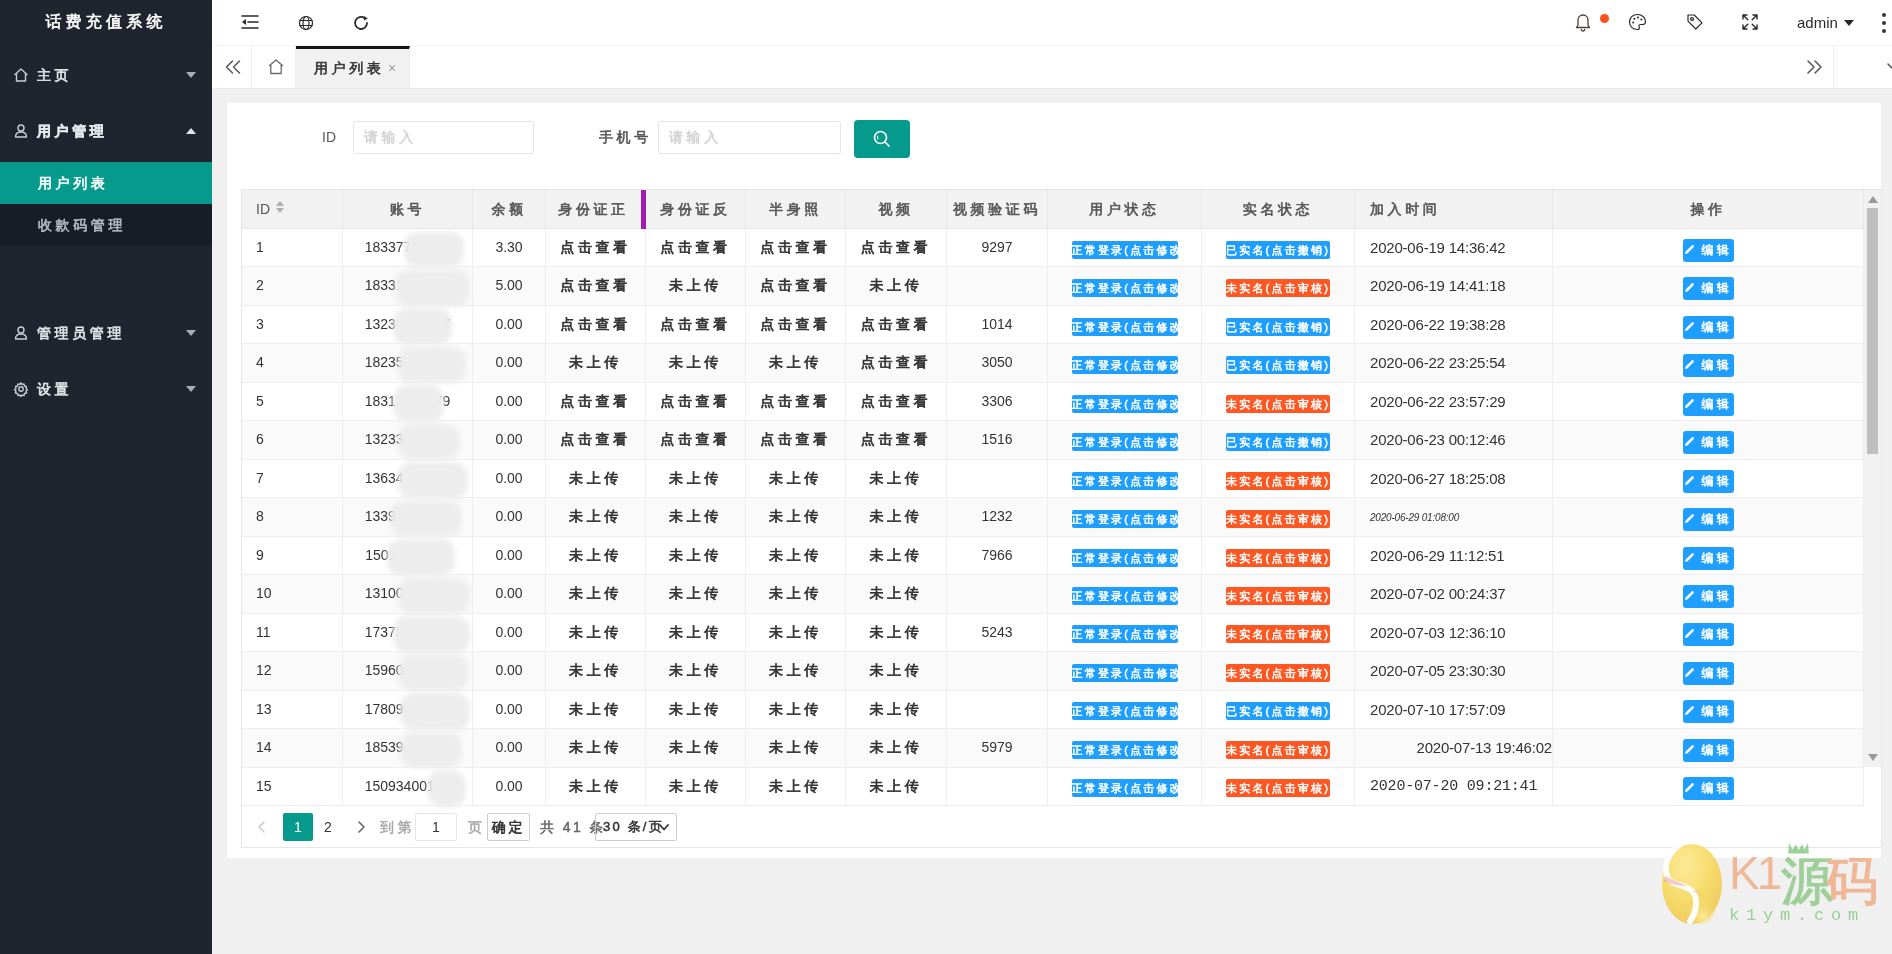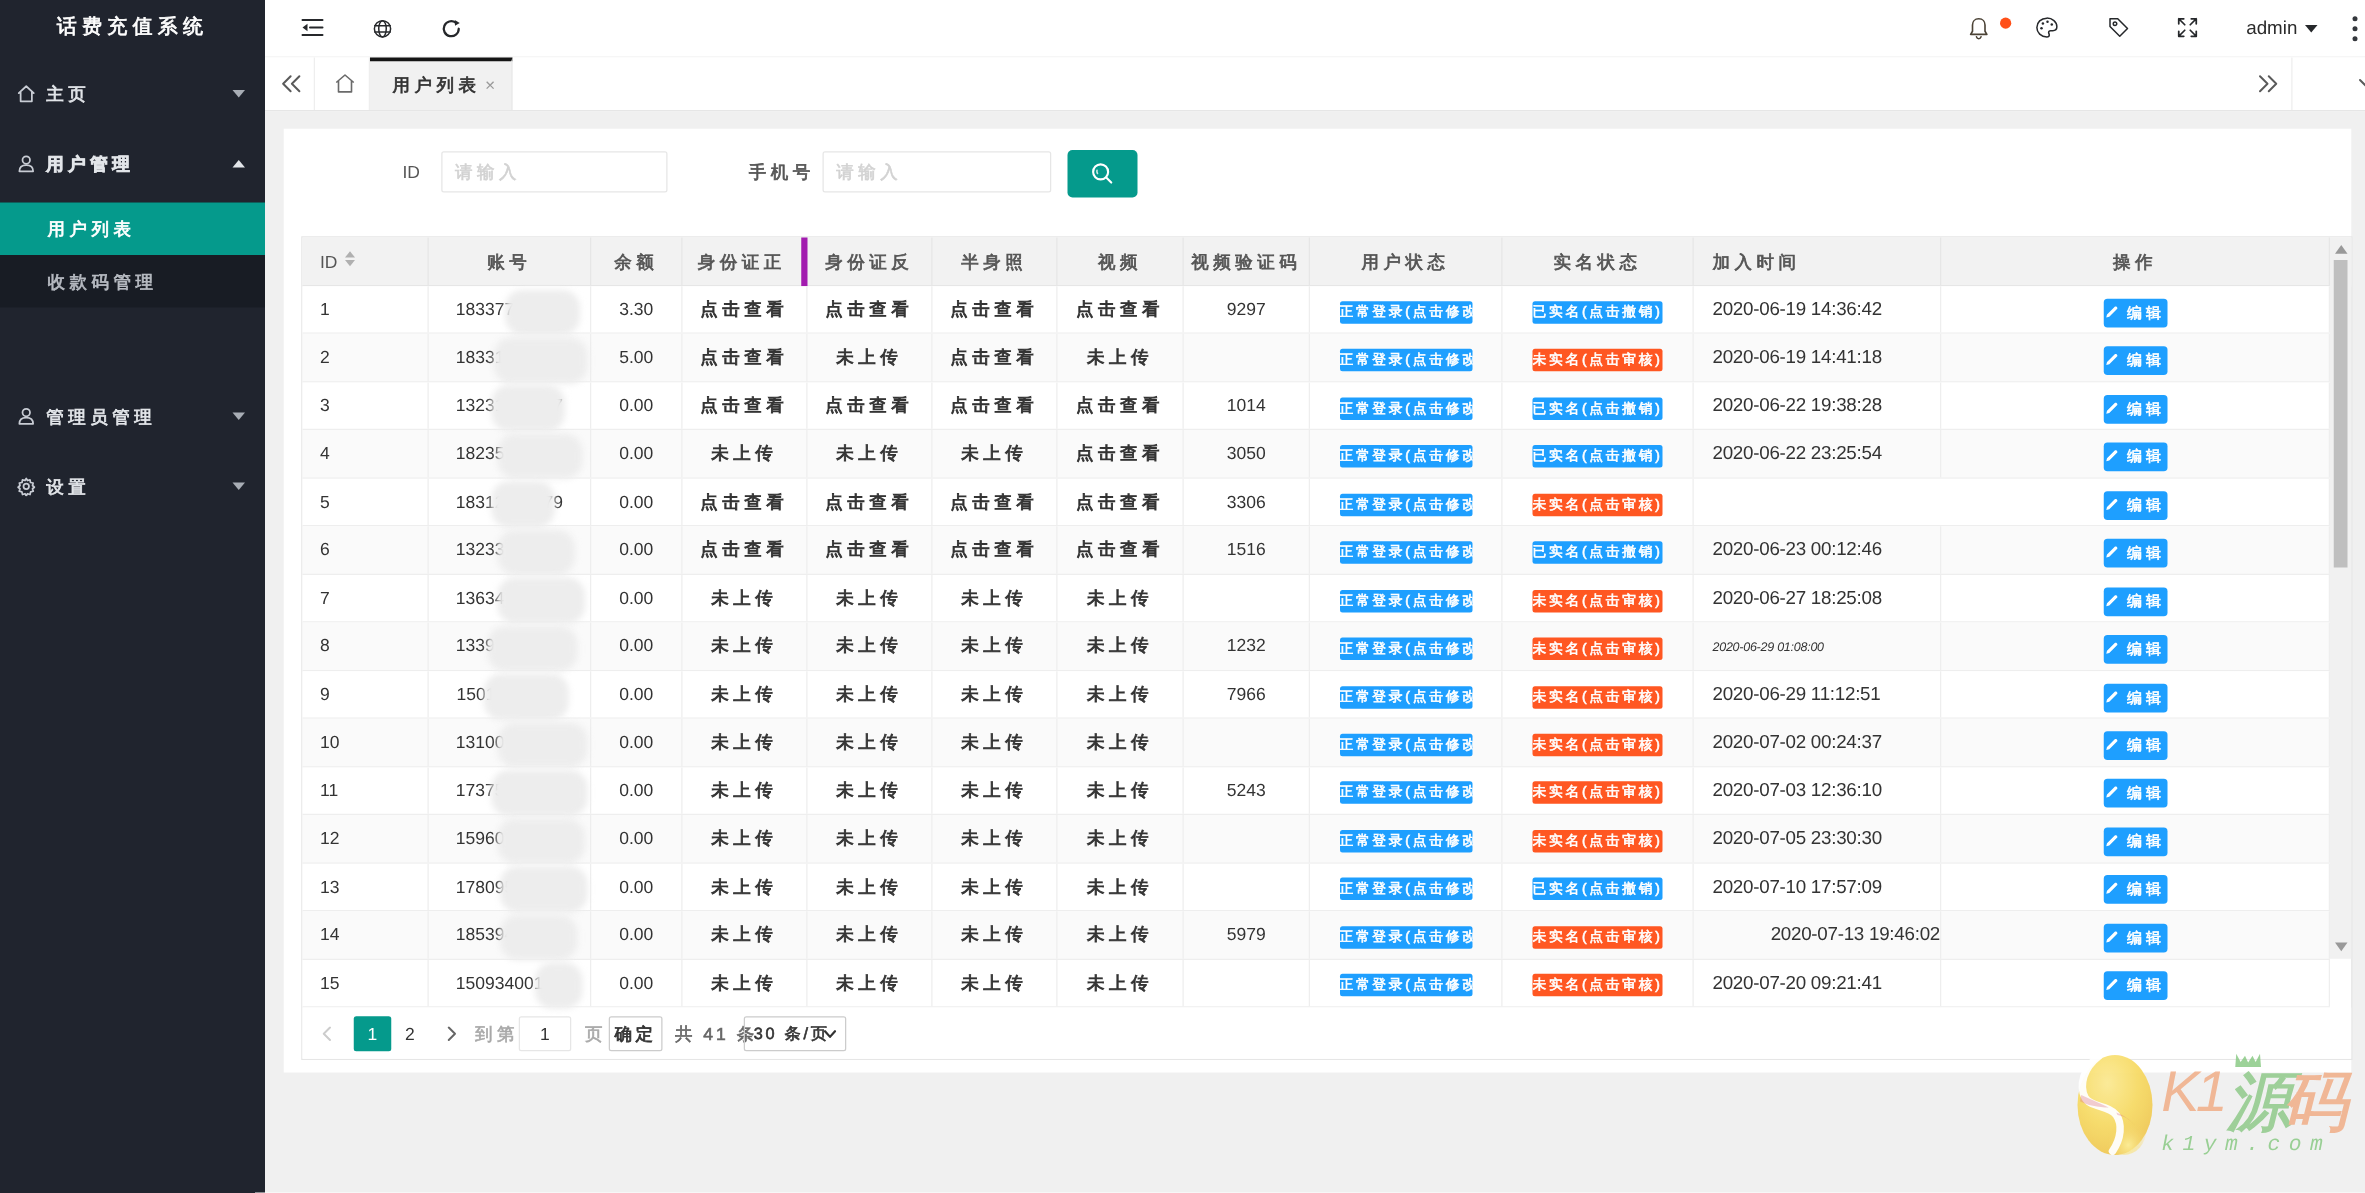--- a/index.html
+++ b/index.html
@@ -230,20 +230,21 @@
 <div class="abs" style="left:0px;top:0;width:101px;height:37.47px;line-height:37.47px;font-size:14px;color:#333;text-align:left;padding-left:14px;border-right:1px solid #eee;box-sizing:border-box;overflow:hidden;">5</div>
 <div class="abs" style="left:101px;top:0;width:130px;height:37.47px;line-height:37.47px;font-size:14px;color:#333;text-align:center;border-right:1px solid #eee;box-sizing:border-box;overflow:hidden;">18312345679</div>
 <div class="abs" style="left:231px;top:0;width:73px;height:37.47px;line-height:37.47px;font-size:14px;color:#333;text-align:center;border-right:1px solid #eee;box-sizing:border-box;overflow:hidden;">0.00</div>
 <div class="abs" style="left:304px;top:0;width:100px;height:37.47px;line-height:37.47px;font-size:14px;color:#333;text-align:center;border-right:1px solid #eee;box-sizing:border-box;overflow:hidden;"><span style="letter-spacing:3.6px;-webkit-text-stroke:0.7px #333;">点击查看</span></div>
 <div class="abs" style="left:404px;top:0;width:100px;height:37.47px;line-height:37.47px;font-size:14px;color:#333;text-align:center;border-right:1px solid #eee;box-sizing:border-box;overflow:hidden;"><span style="letter-spacing:3.6px;-webkit-text-stroke:0.7px #333;">点击查看</span></div>
 <div class="abs" style="left:504px;top:0;width:100px;height:37.47px;line-height:37.47px;font-size:14px;color:#333;text-align:center;border-right:1px solid #eee;box-sizing:border-box;overflow:hidden;"><span style="letter-spacing:3.6px;-webkit-text-stroke:0.7px #333;">点击查看</span></div>
 <div class="abs" style="left:604px;top:0;width:101px;height:37.47px;line-height:37.47px;font-size:14px;color:#333;text-align:center;border-right:1px solid #eee;box-sizing:border-box;overflow:hidden;"><span style="letter-spacing:3.6px;-webkit-text-stroke:0.7px #333;">点击查看</span></div>
 <div class="abs" style="left:705px;top:0;width:101px;height:37.47px;line-height:37.47px;font-size:14px;color:#333;text-align:center;border-right:1px solid #eee;box-sizing:border-box;overflow:hidden;">3306</div>
 <div class="abs" style="left:806px;top:0;width:154px;height:37.47px;line-height:37.47px;font-size:14px;color:#333;text-align:center;border-right:1px solid #eee;box-sizing:border-box;overflow:hidden;"><span style="display:inline-block;position:relative;top:1.5px;width:106px;height:18px;line-height:18px;border-radius:2px;background:#1e9fff;color:#fff;font-size:11px;letter-spacing:2.2px;-webkit-text-stroke:0.5px #fff;vertical-align:middle;white-space:nowrap;overflow:hidden;">正常登录(点击修改)</span></div>
 <div class="abs" style="left:960px;top:0;width:153px;height:37.47px;line-height:37.47px;font-size:14px;color:#333;text-align:center;border-right:1px solid #eee;box-sizing:border-box;overflow:hidden;"><span style="display:inline-block;position:relative;top:1.5px;width:104px;height:18px;line-height:18px;border-radius:2px;background:#ff5722;color:#fff;font-size:11px;letter-spacing:2.2px;-webkit-text-stroke:0.5px #fff;vertical-align:middle;white-space:nowrap;overflow:hidden;">未实名(点击审核)</span></div>
+<div class="abs" style="left:1113px;top:0;width:198px;height:37.47px;line-height:37.47px;font-size:14px;color:#333;text-align:left;padding-left:15px;border-right:1px solid #eee;box-sizing:border-box;overflow:hidden;"><span style="font-size:15px;letter-spacing:-0.2px;">2020-06-22 23:57:29</span></div>
 <div class="abs" style="left:1311px;top:0;width:311px;height:37.47px;line-height:37.47px;font-size:14px;color:#333;text-align:center;border-right:1px solid #eee;box-sizing:border-box;overflow:hidden;"><span style="display:inline-block;position:relative;top:2px;width:51px;height:23px;line-height:23px;border-radius:3px;background:#1e9fff;color:#fff;font-size:12px;letter-spacing:3.1px;-webkit-text-stroke:0.5px #fff;vertical-align:middle;white-space:nowrap;overflow:hidden;"><svg style="display:inline-block;vertical-align:-1px;" width="11" height="11" viewBox="0 0 11 11">
               <path d="M1 10 L1.6 7.6 L7.8 1.4 C8.2 1 8.9 1 9.3 1.4 L9.6 1.7 C10 2.1 10 2.8 9.6 3.2 L3.4 9.4 Z" fill="#fff"></path>
             </svg> 编辑</span></div>
 </div>
 <div class="abs" style="left:0;top:231.35px;width:1622px;height:38.47px;background:#fafafa;border-bottom:1px solid #eee;box-sizing:border-box;">
 <div class="abs" style="left:0px;top:0;width:101px;height:37.47px;line-height:37.47px;font-size:14px;color:#333;text-align:left;padding-left:14px;border-right:1px solid #eee;box-sizing:border-box;overflow:hidden;">6</div>
 <div class="abs" style="left:101px;top:0;width:130px;height:37.47px;line-height:37.47px;font-size:14px;color:#333;text-align:center;border-right:1px solid #eee;box-sizing:border-box;overflow:hidden;">13233123456</div>
 <div class="abs" style="left:231px;top:0;width:73px;height:37.47px;line-height:37.47px;font-size:14px;color:#333;text-align:center;border-right:1px solid #eee;box-sizing:border-box;overflow:hidden;">0.00</div>
 <div class="abs" style="left:304px;top:0;width:100px;height:37.47px;line-height:37.47px;font-size:14px;color:#333;text-align:center;border-right:1px solid #eee;box-sizing:border-box;overflow:hidden;"><span style="letter-spacing:3.6px;-webkit-text-stroke:0.7px #333;">点击查看</span></div>
 <div class="abs" style="left:404px;top:0;width:100px;height:37.47px;line-height:37.47px;font-size:14px;color:#333;text-align:center;border-right:1px solid #eee;box-sizing:border-box;overflow:hidden;"><span style="letter-spacing:3.6px;-webkit-text-stroke:0.7px #333;">点击查看</span></div>
@@ -389,21 +390,21 @@
 <div class="abs" style="left:0px;top:0;width:101px;height:37.47px;line-height:37.47px;font-size:14px;color:#333;text-align:left;padding-left:14px;border-right:1px solid #eee;box-sizing:border-box;overflow:hidden;">15</div>
 <div class="abs" style="left:101px;top:0;width:130px;height:37.47px;line-height:37.47px;font-size:14px;color:#333;text-align:center;border-right:1px solid #eee;box-sizing:border-box;overflow:hidden;">15093400123</div>
 <div class="abs" style="left:231px;top:0;width:73px;height:37.47px;line-height:37.47px;font-size:14px;color:#333;text-align:center;border-right:1px solid #eee;box-sizing:border-box;overflow:hidden;">0.00</div>
 <div class="abs" style="left:304px;top:0;width:100px;height:37.47px;line-height:37.47px;font-size:14px;color:#333;text-align:center;border-right:1px solid #eee;box-sizing:border-box;overflow:hidden;"><span style="letter-spacing:3.6px;-webkit-text-stroke:0.7px #333;">未上传</span></div>
 <div class="abs" style="left:404px;top:0;width:100px;height:37.47px;line-height:37.47px;font-size:14px;color:#333;text-align:center;border-right:1px solid #eee;box-sizing:border-box;overflow:hidden;"><span style="letter-spacing:3.6px;-webkit-text-stroke:0.7px #333;">未上传</span></div>
 <div class="abs" style="left:504px;top:0;width:100px;height:37.47px;line-height:37.47px;font-size:14px;color:#333;text-align:center;border-right:1px solid #eee;box-sizing:border-box;overflow:hidden;"><span style="letter-spacing:3.6px;-webkit-text-stroke:0.7px #333;">未上传</span></div>
 <div class="abs" style="left:604px;top:0;width:101px;height:37.47px;line-height:37.47px;font-size:14px;color:#333;text-align:center;border-right:1px solid #eee;box-sizing:border-box;overflow:hidden;"><span style="letter-spacing:3.6px;-webkit-text-stroke:0.7px #333;">未上传</span></div>
 <div class="abs" style="left:705px;top:0;width:101px;height:37.47px;line-height:37.47px;font-size:14px;color:#333;text-align:center;border-right:1px solid #eee;box-sizing:border-box;overflow:hidden;"></div>
 <div class="abs" style="left:806px;top:0;width:154px;height:37.47px;line-height:37.47px;font-size:14px;color:#333;text-align:center;border-right:1px solid #eee;box-sizing:border-box;overflow:hidden;"><span style="display:inline-block;position:relative;top:1.5px;width:106px;height:18px;line-height:18px;border-radius:2px;background:#1e9fff;color:#fff;font-size:11px;letter-spacing:2.2px;-webkit-text-stroke:0.5px #fff;vertical-align:middle;white-space:nowrap;overflow:hidden;">正常登录(点击修改)</span></div>
 <div class="abs" style="left:960px;top:0;width:153px;height:37.47px;line-height:37.47px;font-size:14px;color:#333;text-align:center;border-right:1px solid #eee;box-sizing:border-box;overflow:hidden;"><span style="display:inline-block;position:relative;top:1.5px;width:104px;height:18px;line-height:18px;border-radius:2px;background:#ff5722;color:#fff;font-size:11px;letter-spacing:2.2px;-webkit-text-stroke:0.5px #fff;vertical-align:middle;white-space:nowrap;overflow:hidden;">未实名(点击审核)</span></div>
-<div class="abs" style="left:1113px;top:0;width:198px;height:37.47px;line-height:37.47px;font-size:14px;color:#333;text-align:left;padding-left:15px;border-right:1px solid #eee;box-sizing:border-box;overflow:hidden;"><span style="font-size:15px;letter-spacing:-0.2px;">2020-07-20 09:21:41</span></div>
+<div class="abs" style="left:1113px;top:0;width:198px;height:37.47px;line-height:37.47px;font-size:14px;color:#333;text-align:left;padding-left:15px;border-right:1px solid #eee;box-sizing:border-box;overflow:hidden;font-family:Liberation Mono, monospace;"><span style="font-size:15px;letter-spacing:-0.2px;">2020-07-20 09:21:41</span></div>
 <div class="abs" style="left:1311px;top:0;width:311px;height:37.47px;line-height:37.47px;font-size:14px;color:#333;text-align:center;border-right:1px solid #eee;box-sizing:border-box;overflow:hidden;"><span style="display:inline-block;position:relative;top:2px;width:51px;height:23px;line-height:23px;border-radius:3px;background:#1e9fff;color:#fff;font-size:12px;letter-spacing:3.1px;-webkit-text-stroke:0.5px #fff;vertical-align:middle;white-space:nowrap;overflow:hidden;"><svg style="display:inline-block;vertical-align:-1px;" width="11" height="11" viewBox="0 0 11 11">
               <path d="M1 10 L1.6 7.6 L7.8 1.4 C8.2 1 8.9 1 9.3 1.4 L9.6 1.7 C10 2.1 10 2.8 9.6 3.2 L3.4 9.4 Z" fill="#fff"></path>
             </svg> 编辑</span></div>
 </div>
 <div class="abs" style="left:1622px;top:39;width:17px;height:577px;background:#f1f1f1;">
         <div class="abs" style="left:4px;top:6px;width:0;height:0;border-left:5px solid transparent;border-right:5px solid transparent;border-bottom:7px solid #999;"></div>
         <div class="abs" style="left:3px;top:18px;width:11px;height:246px;background:#bfbfbf;"></div>
         <div class="abs" style="left:4px;top:564px;width:0;height:0;border-left:5px solid transparent;border-right:5px solid transparent;border-top:7px solid #999;"></div>
       </div>
 <div class="abs" style="left:0;top:616.05px;width:1639px;height:40.95px;background:#fff;">
@@ -437,21 +438,21 @@
 <div class="abs" style="left:398px;top:423.9px;width:62px;height:36.5px;background:#ededed;border-radius:14px;filter:blur(2.5px);"></div>
 <div class="abs" style="left:398px;top:462.3px;width:70px;height:36.5px;background:#ededed;border-radius:14px;filter:blur(2.5px);"></div>
 <div class="abs" style="left:390px;top:500.8px;width:72px;height:36.5px;background:#ededed;border-radius:14px;filter:blur(2.5px);"></div>
 <div class="abs" style="left:387px;top:539.3px;width:68px;height:36.5px;background:#ededed;border-radius:14px;filter:blur(2.5px);"></div>
 <div class="abs" style="left:398px;top:577.7px;width:72px;height:36.5px;background:#ededed;border-radius:14px;filter:blur(2.5px);"></div>
 <div class="abs" style="left:393px;top:616.2px;width:77px;height:36.5px;background:#ededed;border-radius:14px;filter:blur(2.5px);"></div>
 <div class="abs" style="left:398px;top:654.7px;width:70px;height:36.5px;background:#ededed;border-radius:14px;filter:blur(2.5px);"></div>
 <div class="abs" style="left:400px;top:693.1px;width:70px;height:36.5px;background:#ededed;border-radius:14px;filter:blur(2.5px);"></div>
 <div class="abs" style="left:400px;top:731.6px;width:62px;height:36.5px;background:#ededed;border-radius:14px;filter:blur(2.5px);"></div>
 <div class="abs" style="left:428px;top:770.1px;width:38px;height:36.5px;background:#ededed;border-radius:14px;filter:blur(2.5px);"></div>
-<div class="abs" style="left:1655px;top:836px;width:237px;height:118px;overflow:hidden;font-style:italic;">
+<div class="abs" style="left:1655px;top:836px;width:237px;height:118px;overflow:hidden;">
 <svg width="237" height="118" viewBox="0 0 237 118">
 <defs>
 <radialGradient id="egg" cx="40%" cy="28%" r="85%">
 <stop offset="0%" stop-color="#fcea92"></stop>
             <stop offset="50%" stop-color="#f7da62"></stop>
             <stop offset="100%" stop-color="#eec14e"></stop>
 </radialGradient>
 <radialGradient id="egg2" cx="60%" cy="80%" r="50%">
 <stop offset="0%" stop-color="#fcec8f"></stop>
             <stop offset="100%" stop-color="#f4cf57" stop-opacity="0"></stop>

